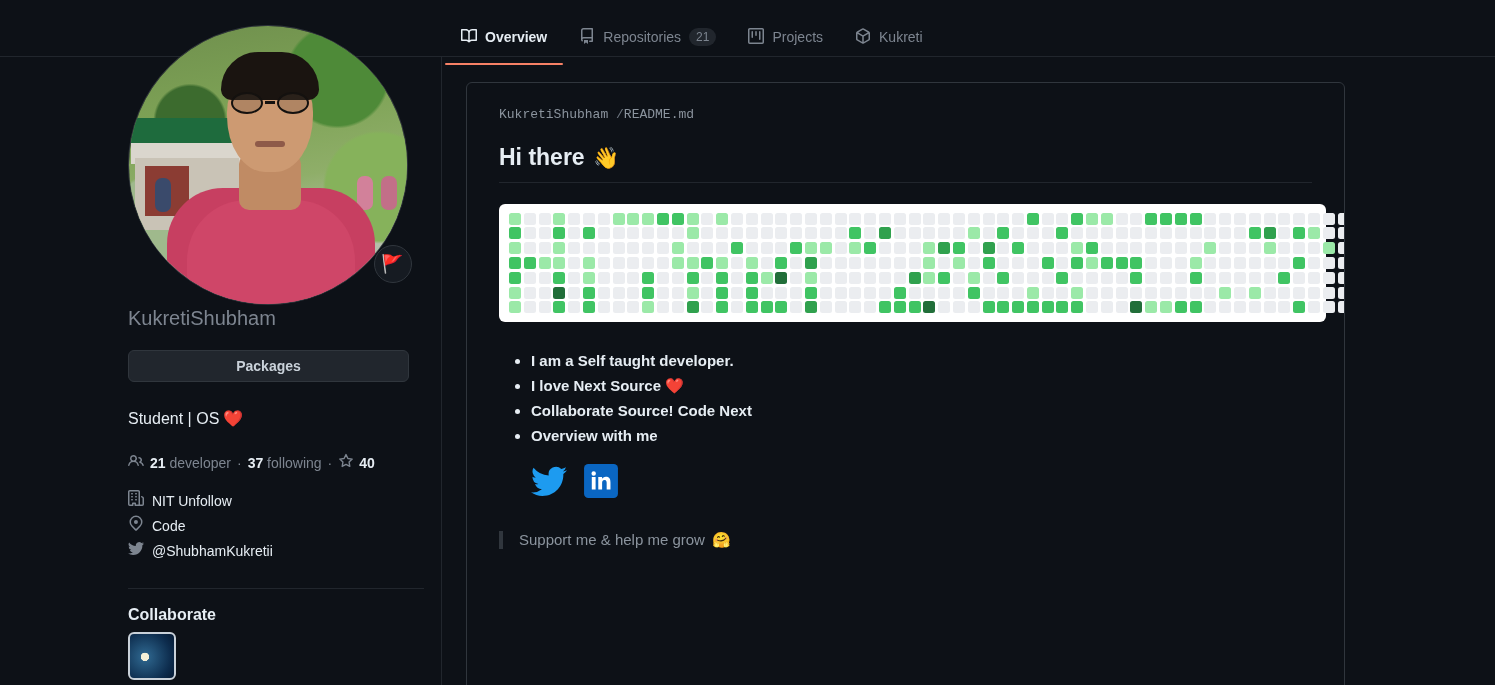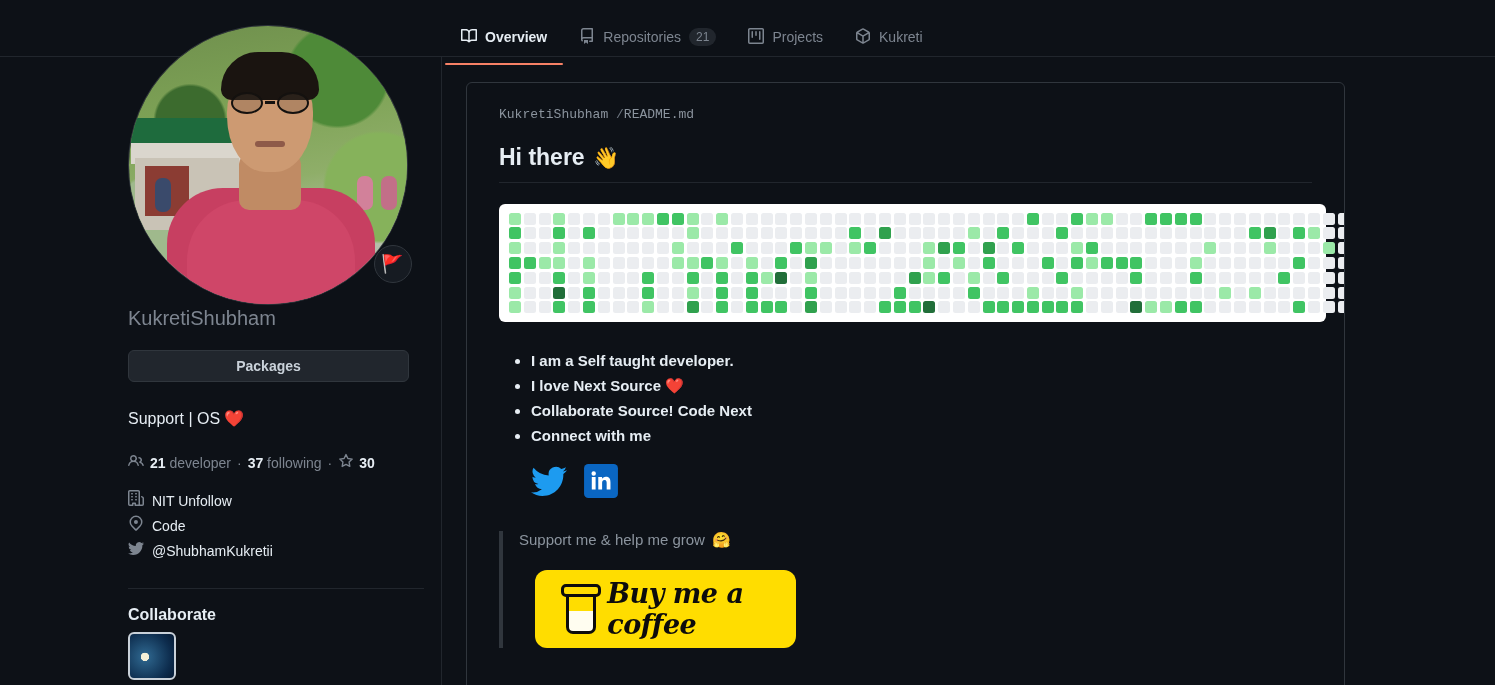--- a/index.html
+++ b/index.html
@@ -281,39 +281,39 @@
       </div>
       <div class="status-badge">
         <span>🚩</span>
       </div>
     </div>
 
     <div class="login">KukretiShubham</div>
 
     <button class="btn-unfollow">Packages</button>
 
-    <div class="bio">Support | OS ❤️</div>
+    <div class="bio">Student | OS ❤️</div>
 
     <div class="stats">
       <span>
         <svg width="16" height="16" viewBox="0 0 16 16" fill="#7d8590">
             <path d="M2 5.5a3.5 3.5 0 1 1 5.898 2.549 5.508 5.508 0 0 1 3.034 4.084.75.75 0 1 1-1.482.235 4 4 0 0 0-7.9 0 .75.75 0 0 1-1.482-.236A5.507 5.507 0 0 1 3.102 8.05 3.493 3.493 0 0 1 2 5.5ZM11 4a3.001 3.001 0 0 1 2.22 5.018 5.01 5.01 0 0 1 2.56 3.012.749.749 0 0 1-.885.954.752.752 0 0 1-.549-.514 3.507 3.507 0 0 0-2.522-2.372.75.75 0 0 1-.574-.73v-.352a.75.75 0 0 1 .416-.672A1.5 1.5 0 0 0 11 5.5.75.75 0 0 1 11 4Zm-5.5-.5a2 2 0 1 0-.001 3.999A2 2 0 0 0 5.5 3.5Z"></path>
           </svg>
       </span>
       <a><b>21</b> <span>developer</span></a>
       <span class="sep-dot">·</span>
       <a><b>37</b> <span>following</span></a>
       <span class="sep-dot">·</span>
       <a style="display:flex;align-items:center;gap:5px;">
         <span>
           <svg width="16" height="16" viewBox="0 0 16 16" fill="none" stroke="#7d8590" stroke-width="1.4">
               <path d="M8 1.6l1.9 3.9 4.3.6-3.1 3 .7 4.3L8 11.4l-3.8 2 .7-4.3-3.1-3 4.3-.6z" stroke-linejoin="round"></path>
             </svg>
         </span>
-        <b>30</b>
+        <b>40</b>
       </a>
     </div>
 
     <div class="meta">
       <div class="meta-row">
         <span>
           <svg width="16" height="16" viewBox="0 0 16 16" fill="#7d8590">
               <path d="M1.75 16A1.75 1.75 0 0 1 0 14.25V1.75C0 .784.784 0 1.75 0h8.5C11.216 0 12 .784 12 1.75v12.5c0 .085-.006.168-.018.25h2.268a.25.25 0 0 0 .25-.25V8.285a.25.25 0 0 0-.111-.208l-1.055-.703a.749.749 0 1 1 .832-1.248l1.055.703c.487.325.779.871.779 1.456v5.965A1.75 1.75 0 0 1 14.25 16h-3.5a.766.766 0 0 1-.197-.026c-.099.017-.2.026-.303.026h-3a.75.75 0 0 1-.75-.75V14h-1v1.25a.75.75 0 0 1-.75.75Zm-.25-1.75c0 .138.112.25.25.25H4v-1.25a.75.75 0 0 1 .75-.75h2.5a.75.75 0 0 1 .75.75v1.25h2.25a.25.25 0 0 0 .25-.25V1.75a.25.25 0 0 0-.25-.25h-8.5a.25.25 0 0 0-.25.25ZM3.75 6h.5a.75.75 0 0 1 0 1.5h-.5a.75.75 0 0 1 0-1.5ZM3 3.75A.75.75 0 0 1 3.75 3h.5a.75.75 0 0 1 0 1.5h-.5A.75.75 0 0 1 3 3.75Zm4 3A.75.75 0 0 1 7.75 6h.5a.75.75 0 0 1 0 1.5h-.5A.75.75 0 0 1 7 6.75ZM7.75 3h.5a.75.75 0 0 1 0 1.5h-.5a.75.75 0 0 1 0-1.5ZM3 9.75A.75.75 0 0 1 3.75 9h.5a.75.75 0 0 1 0 1.5h-.5A.75.75 0 0 1 3 9.75ZM7.75 9h.5a.75.75 0 0 1 0 1.5h-.5a.75.75 0 0 1 0-1.5Z"></path>
             </svg>
         </span>
@@ -757,21 +757,21 @@
           <div class="cell" style="background: rgb(235, 237, 240);"></div>
           <div class="cell" style="background: rgb(235, 237, 240);"></div>
           <div class="cell" style="background: rgb(235, 237, 240);"></div>
         </div>
     </div>
 
     <ul class="bullets">
       <li>I am a Self taught developer.</li>
       <li>I love Next Source ❤️</li>
       <li>Collaborate Source! Code Next</li>
-      <li>Connect with me</li>
+      <li>Overview with me</li>
     </ul>
 
     <div class="socials">
       <span class="soc">
         <svg width="36" height="30" viewBox="0 0 24 20" fill="#1d9bf0">
             <path d="M7.55 20c9.06 0 14.01-7.5 14.01-14 0-.21 0-.42-.01-.63A10 10 0 0 0 24 2.81a9.86 9.86 0 0 1-2.83.78 4.94 4.94 0 0 0 2.17-2.72 9.88 9.88 0 0 1-3.13 1.19A4.93 4.93 0 0 0 11.8 6.3 14 14 0 0 1 1.67 1.15a4.93 4.93 0 0 0 1.52 6.57A4.9 4.9 0 0 1 .96 7.1v.06a4.93 4.93 0 0 0 3.95 4.83 4.96 4.96 0 0 1-2.22.09 4.93 4.93 0 0 0 4.6 3.42A9.88 9.88 0 0 1 0 17.54 13.94 13.94 0 0 0 7.55 20Z"></path>
           </svg>
       </span>
       <span class="soc">
         <svg width="36" height="36" viewBox="0 0 34 34">
@@ -779,23 +779,16 @@
             <path d="M8.3 13.2h3.6V25H8.3zM10.1 7.9a2.1 2.1 0 1 1 0 4.2 2.1 2.1 0 0 1 0-4.2ZM14.4 13.2H18v1.6h.05c.5-.9 1.7-1.9 3.5-1.9 3.7 0 4.4 2.4 4.4 5.6V25h-3.6v-5.8c0-1.4 0-3.2-2-3.2s-2.3 1.5-2.3 3.1V25h-3.6z" fill="#ffffff"></path>
           </svg>
       </span>
     </div>
 
     <div class="quote">
       <div class="quote-text">
         <span>Support me &amp; help me grow</span>
         <span>🤗</span>
       </div>
-      <div class="bmc">
-        <span class="cup">
-          <span class="lid"></span>
-            <span class="body"></span>
-        </span>
-        <span class="bmc-text">Buy me a coffee</span>
-      </div>
     </div>
 
   </div>
 </div>
 
 </body></html>

